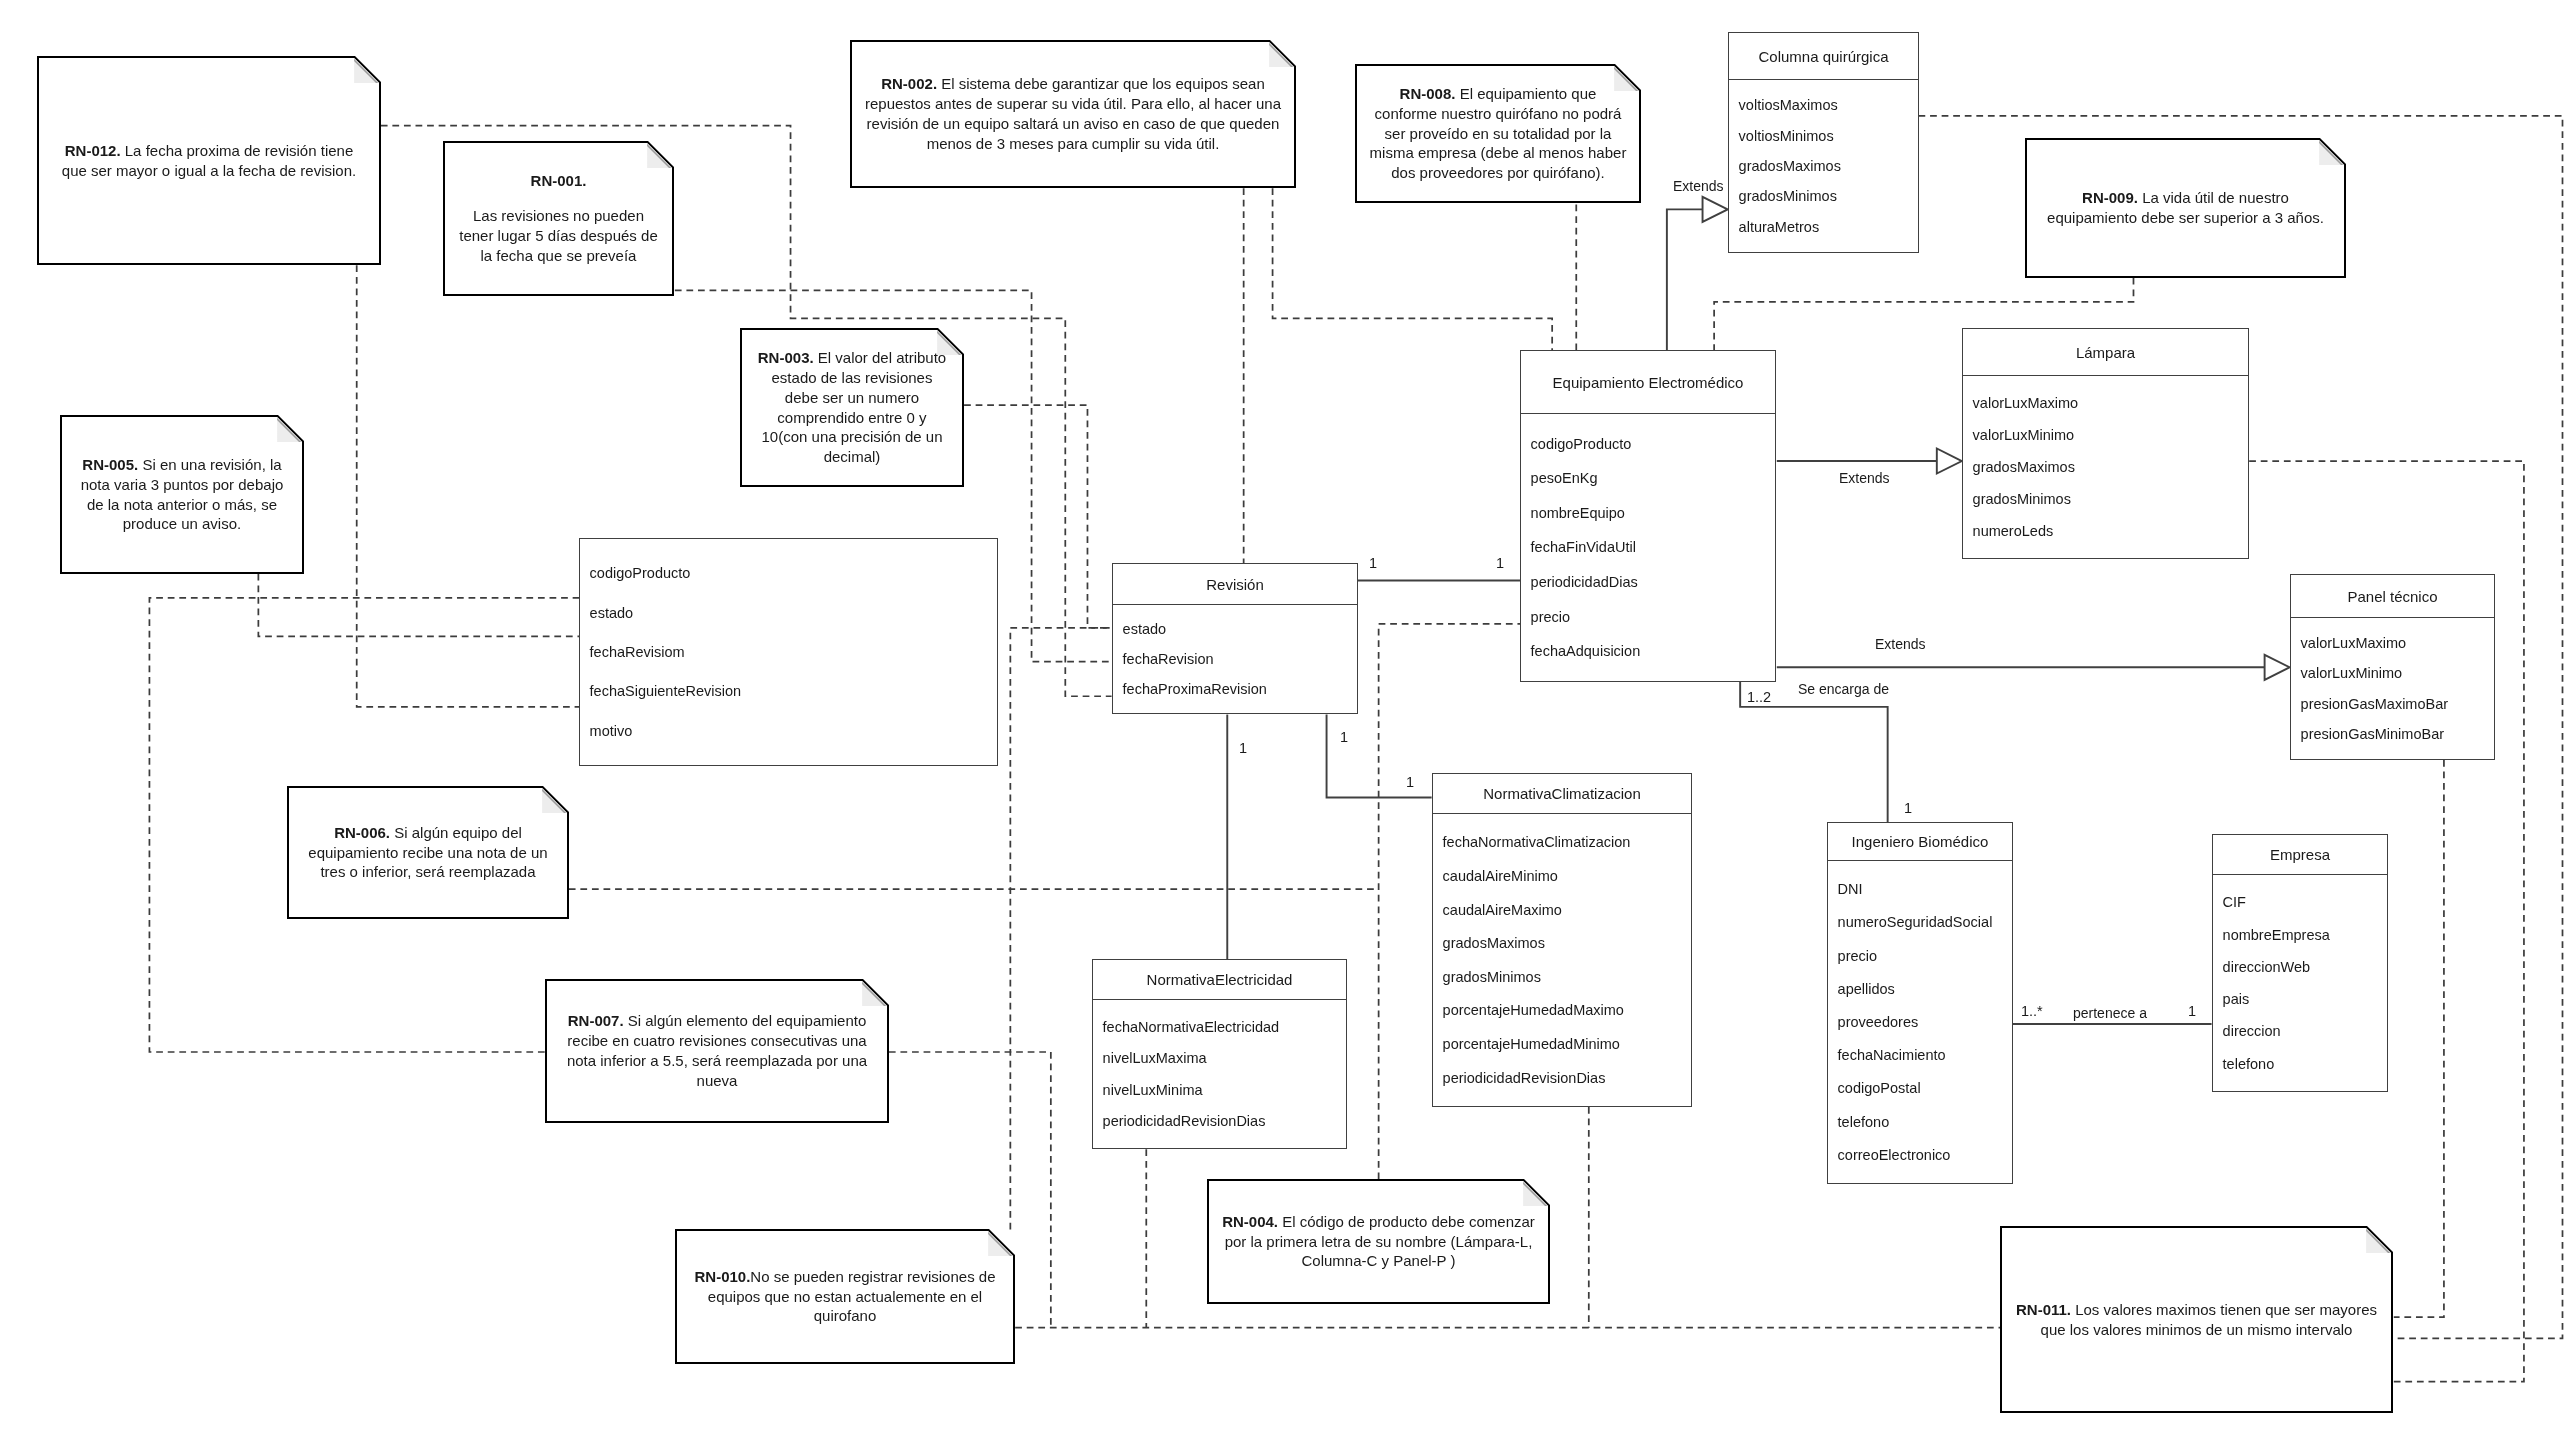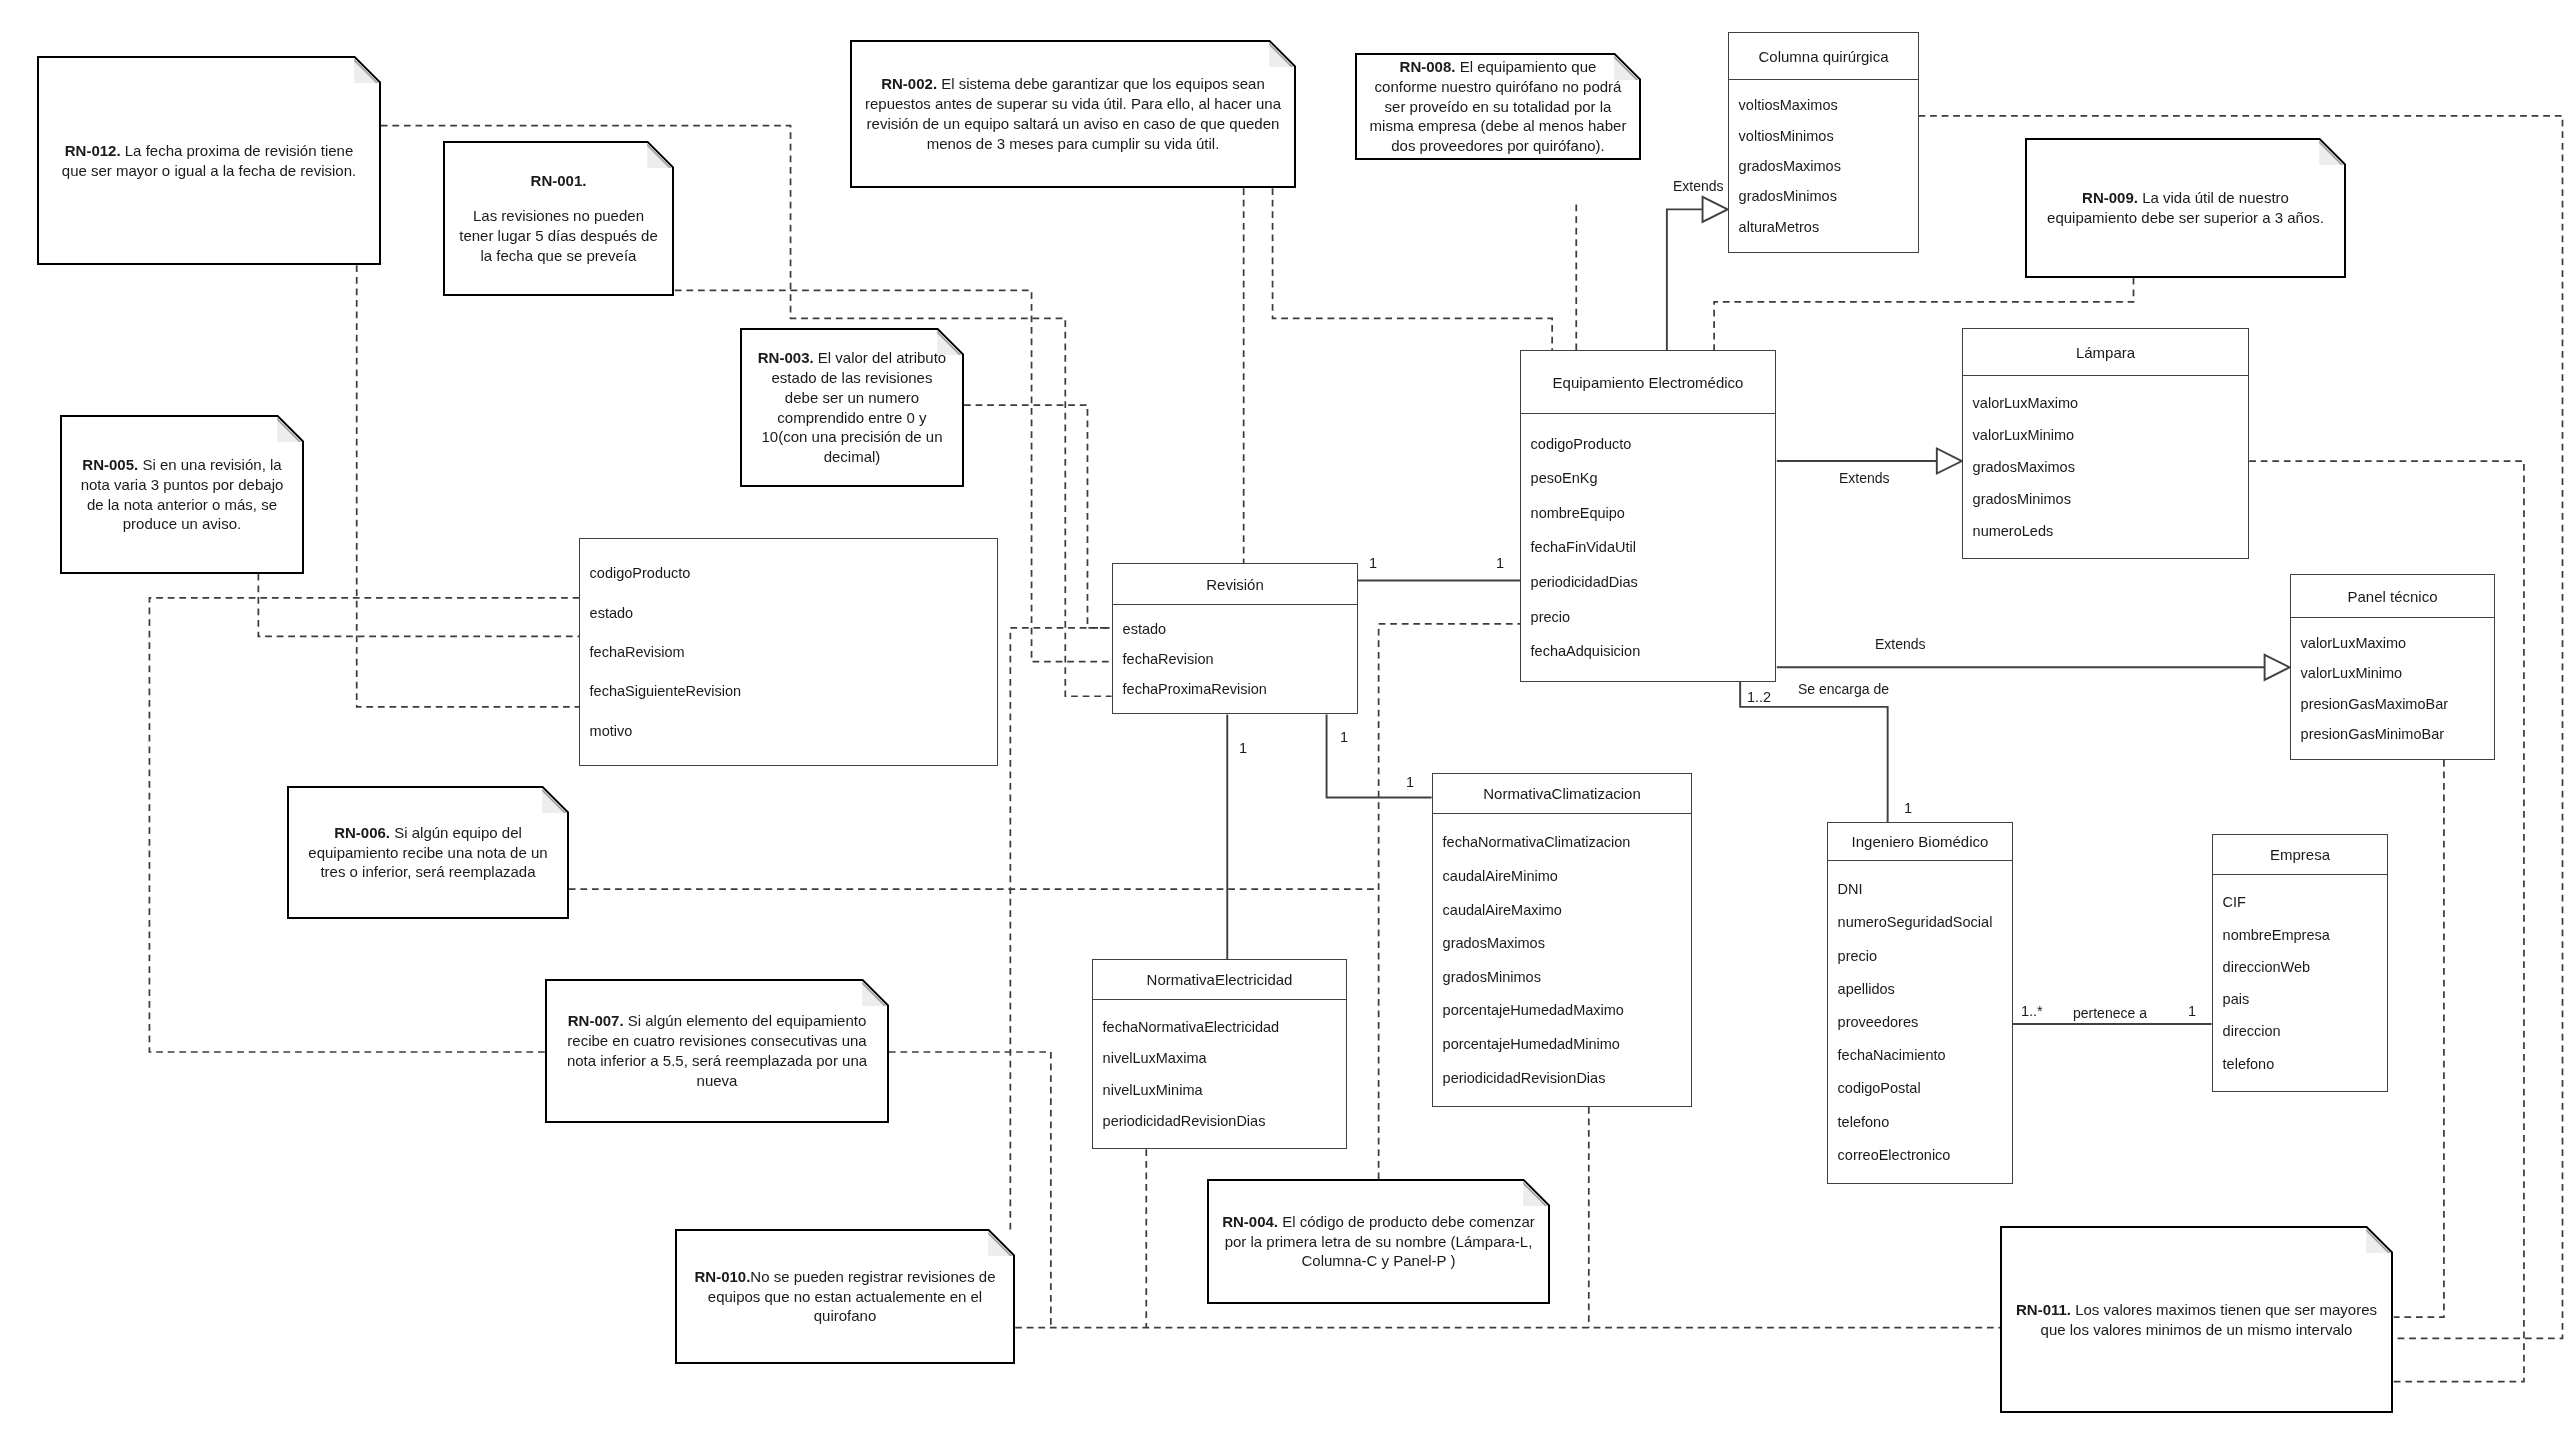--- a/index.html
+++ b/index.html
@@ -232,21 +232,21 @@
     <div class="note-flap"></div>
   </div>
 
   <div class="note" style="left:545px;top:979px;width:344px;height:144px;">
     <div class="note-inner">
         <p class="note-text"><b class="note-code">RN-007.</b> <span>Si algún elemento del equipamiento recibe en cuatro revisiones consecutivas una nota inferior a 5.5, será reemplazada por una nueva</span></p>
       </div>
     <div class="note-flap"></div>
   </div>
 
-  <div class="note" style="left:1355px;top:53px;width:286px;height:107px;">
+  <div class="note" style="left:1355px;top:64px;width:286px;height:139px;">
     <div class="note-inner">
         <p class="note-text"><b class="note-code">RN-008.</b> <span>El equipamiento que conforme nuestro quirófano no podrá ser proveído en su totalidad por la misma empresa (debe al menos haber dos proveedores por quirófano).</span></p>
       </div>
     <div class="note-flap"></div>
   </div>
 
   <div class="note" style="left:2025px;top:138px;width:321px;height:140px;">
     <div class="note-inner">
         <p class="note-text"><b class="note-code">RN-009.</b> <span>La vida útil de nuestro equipamiento debe ser superior a 3 años.</span></p>
       </div>

